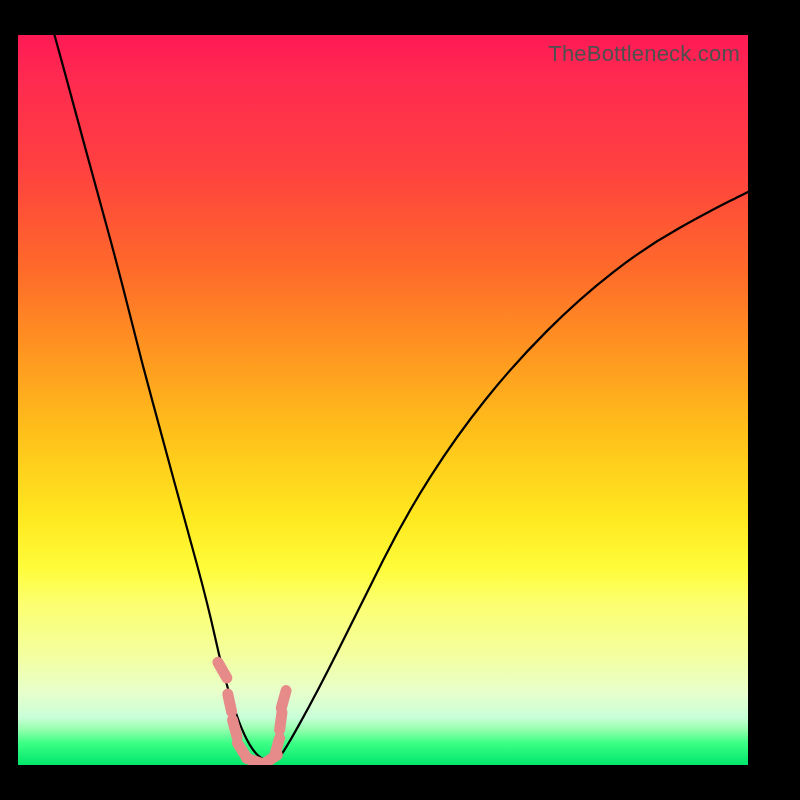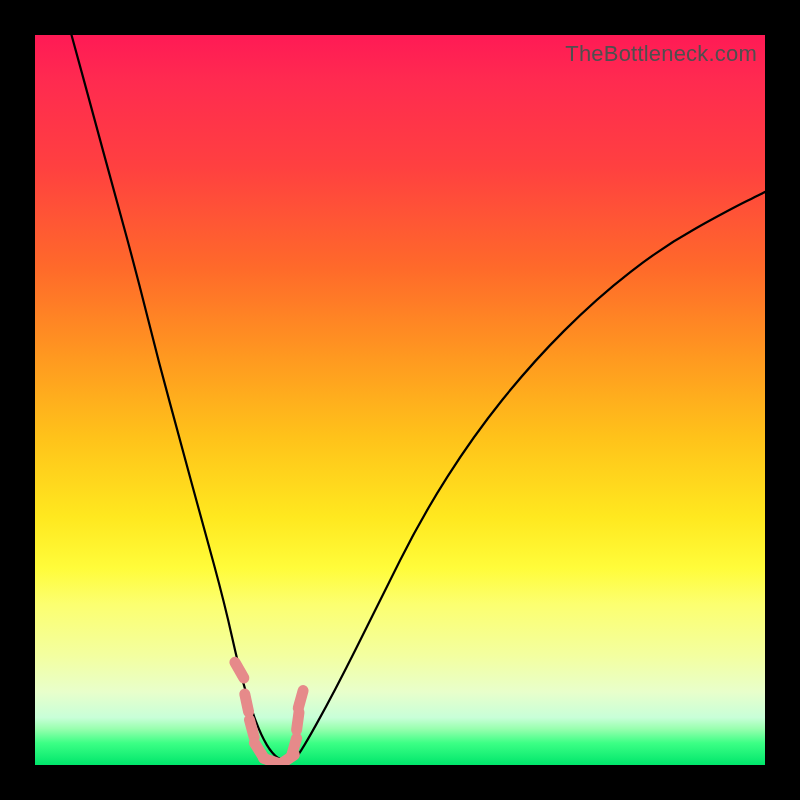--- a/index.html
+++ b/index.html
@@ -12,21 +12,21 @@
     font-family: Arial, Helvetica, sans-serif;
   }
   .frame {
     position: relative;
     width: 800px;
     height: 800px;
     background: #000;
   }
   .plot {
     position: absolute;
-    left: 35px;
+    left: 18px;
     top: 35px;
     width: 730px;
     height: 730px;
     
     background: linear-gradient(to bottom,
       #ff1a55 0%,
       #ff2a50 6%,
       #ff4040 18%,
       #ff6a2a 32%,
       #ff9820 44%,

